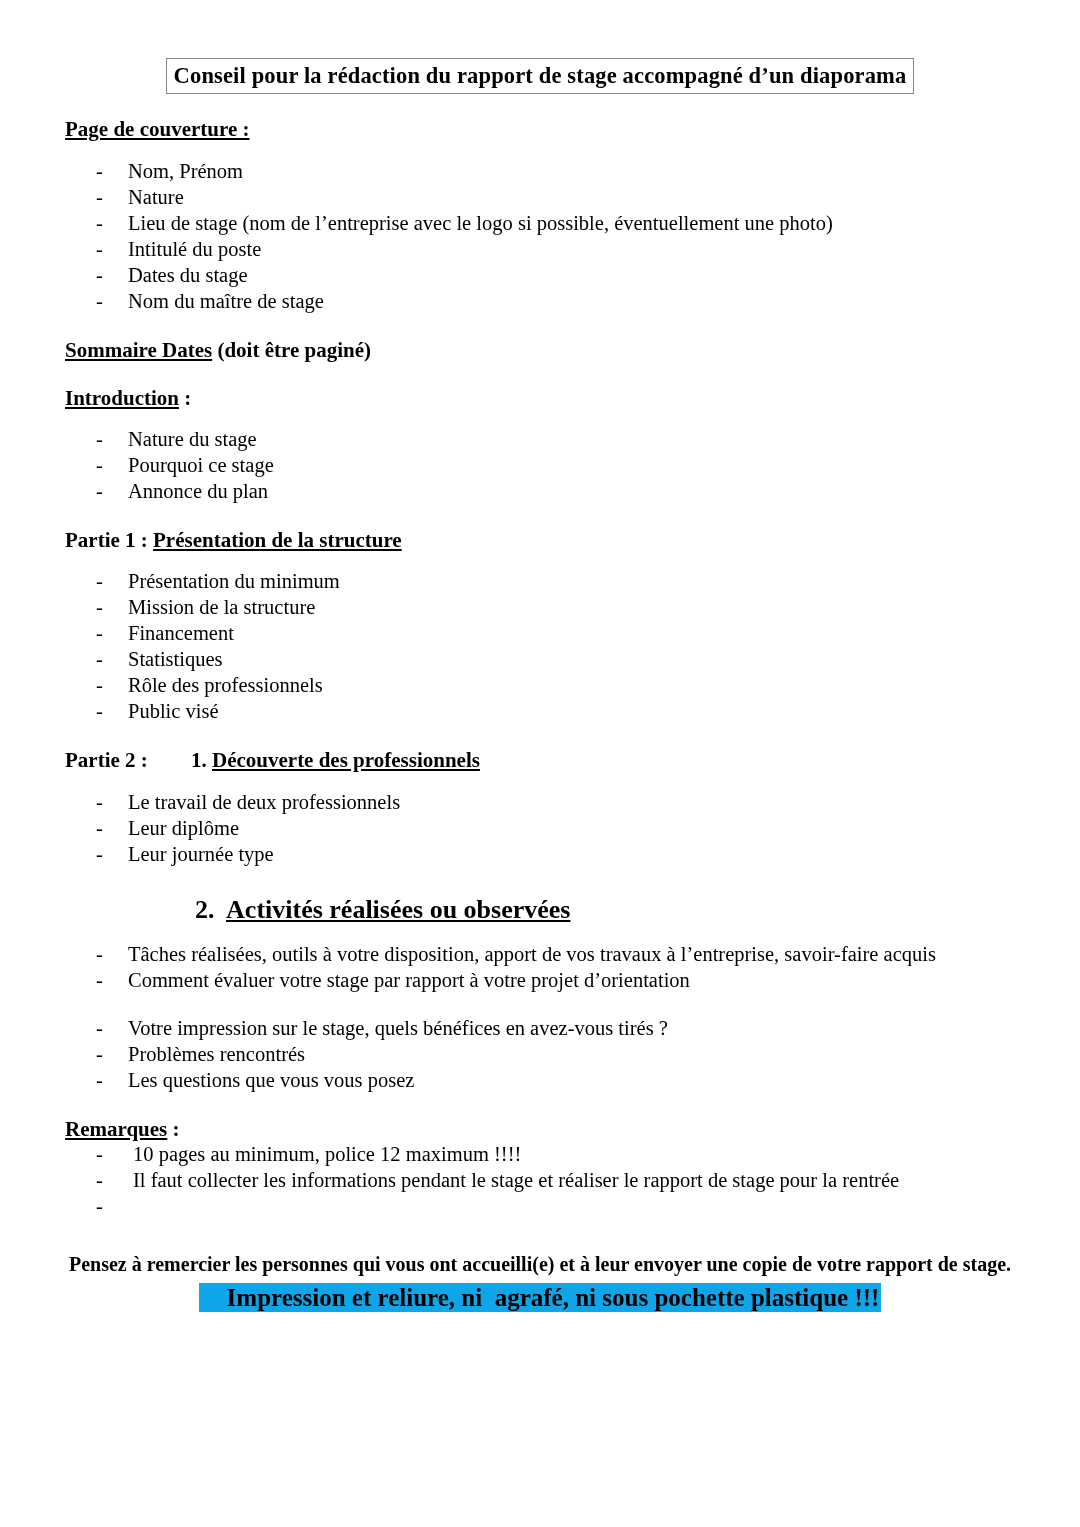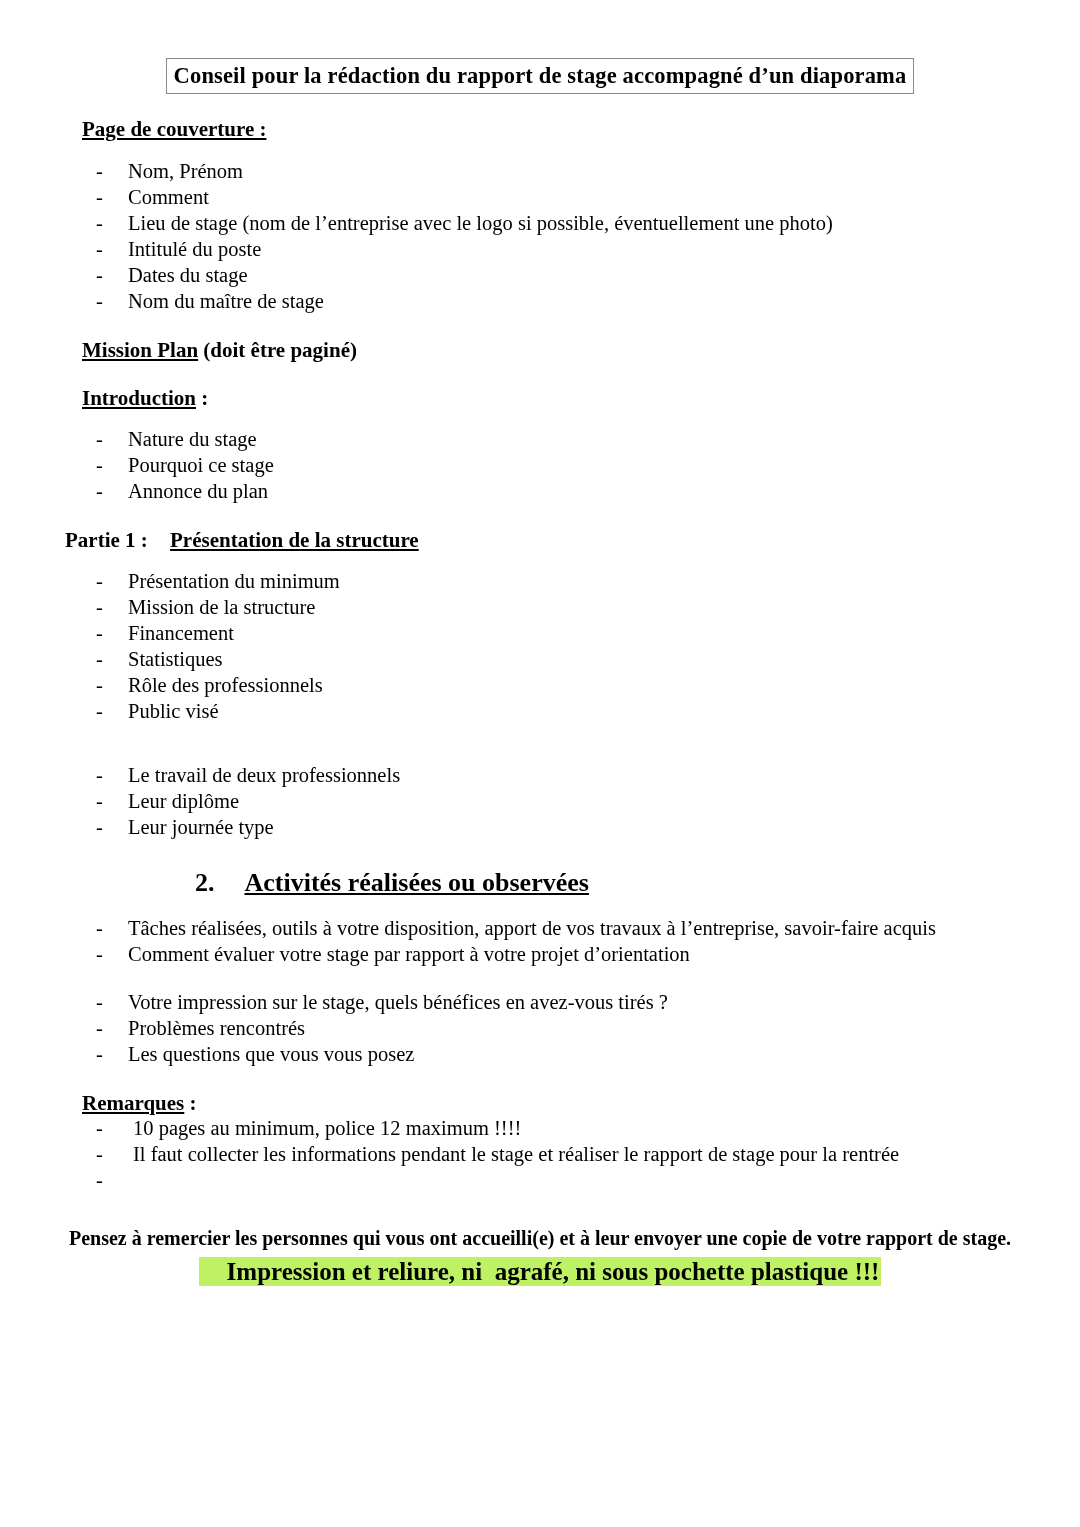--- a/index.html
+++ b/index.html
@@ -44,21 +44,21 @@
   .section {
     margin: 0;
     padding: 0;
   }
   .heading {
     font-weight: bold;
     font-size: 21px;
     line-height: 1.25;
     margin-left: 65px;
   }
-  .u { text-decoration: underline; text-underline-offset: 1.5px; margin-left: 17px; }
+  .u { text-decoration: underline; text-underline-offset: 1.5px; }
   .nou { text-decoration: none; }
 
   .list {
     list-style: none;
     margin: 0;
     padding: 0;
   }
   .list li {
     position: relative;
     font-size: 20.5px;
@@ -127,32 +127,32 @@
 
   <div class="spacer-lg"></div>
 
   <div class="section">
     <div class="heading">
       <span class="u">Page de couverture :</span>
     </div>
     <div class="spacer-md"></div>
     <ul class="list">
       <li><span class="dash">-</span><span>Nom, Prénom</span></li>
-      <li><span class="dash">-</span><span>Comment</span></li>
+      <li><span class="dash">-</span><span>Nature</span></li>
       <li><span class="dash">-</span><span>Lieu de stage (nom de l’entreprise avec le logo si possible, éventuellement une photo)</span></li>
       <li><span class="dash">-</span><span>Intitulé du poste</span></li>
       <li><span class="dash">-</span><span>Dates du stage</span></li>
       <li><span class="dash">-</span><span>Nom du maître de stage</span></li>
     </ul>
   </div>
 
   <div class="spacer-lg"></div>
 
   <div class="section">
-    <div class="heading"><span class="u">Mission Plan</span><span class="nou"> (doit être paginé)</span></div>
+    <div class="heading"><span class="u">Sommaire Dates</span><span class="nou"> (doit être paginé)</span></div>
   </div>
 
   <div class="spacer-lg"></div>
 
   <div class="section">
     <div class="heading"><span class="u">Introduction</span><span class="nou"> :</span></div>
     <div class="spacer-md"></div>
     <ul class="list">
       <li><span class="dash">-</span><span>Nature du stage</span></li>
       <li><span class="dash">-</span><span>Pourquoi ce stage</span></li>
@@ -171,20 +171,21 @@
       <li><span class="dash">-</span><span>Financement</span></li>
       <li><span class="dash">-</span><span>Statistiques</span></li>
       <li><span class="dash">-</span><span>Rôle des professionnels</span></li>
       <li><span class="dash">-</span><span>Public visé</span></li>
     </ul>
   </div>
 
   <div class="spacer-lg"></div>
 
   <div class="section">
+    <div class="partie2-line"><span class="nou">Partie 2 :</span><span class="nou">	</span><span class="nou">1. </span><span class="u">Découverte des professionnels</span></div>
     <div class="spacer-md"></div>
     <ul class="list">
       <li><span class="dash">-</span><span>Le travail de deux professionnels</span></li>
       <li><span class="dash">-</span><span>Leur diplôme</span></li>
       <li><span class="dash">-</span><span>Leur journée type</span></li>
     </ul>
 
     <div class="spacer-lg"></div>
     <div class="spacer-xs"></div>
 
@@ -218,17 +219,17 @@
       <li><span class="dash">-</span></li>
     </ul>
   </div>
 
   <div class="spacer-lg"></div>
   <div class="spacer-sm"></div>
 
   <div class="section">
     <div class="closing">Pensez à remercier les personnes qui vous ont accueilli(e) et à leur envoyer une copie de votre rapport de stage.</div>
     <div class="highlight-line">
-      <span class="hl" id="hl-text" style="background-color: #bef264; padding-left: 28px;">Impression et reliure, ni  agrafé, ni sous pochette plastique !!!</span>
+      <span class="hl" id="hl-text" style="background-color: #0ea5e9; padding-left: 28px;">Impression et reliure, ni  agrafé, ni sous pochette plastique !!!</span>
     </div>
   </div>
 
 </div>
 
 </body></html>

